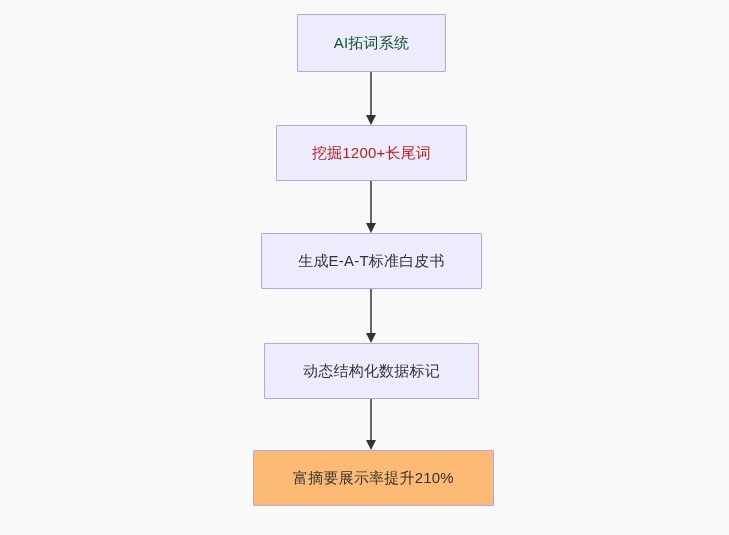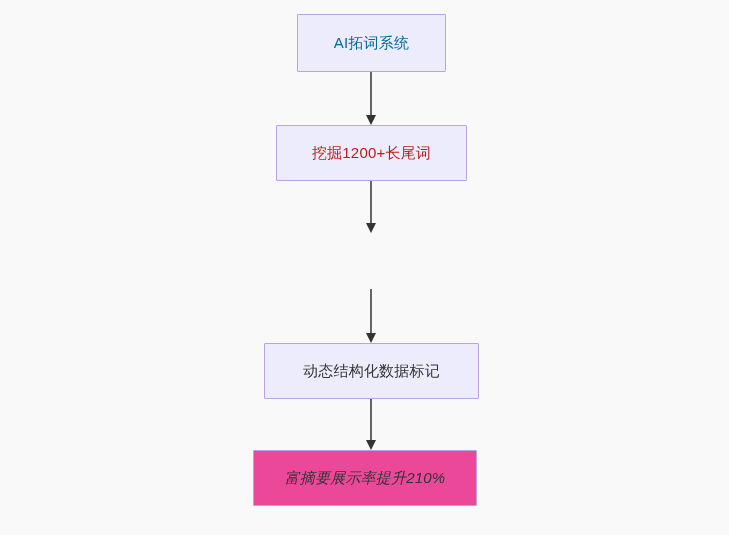--- a/index.html
+++ b/index.html
@@ -70,30 +70,33 @@
     </svg>
   </div>
 
   <div class="edge" style="left: 361px; top: 399px;">
     <svg width="20" height="60">
       <line class="edge-line" x1="10" y1="0" x2="10" y2="44" stroke="#666666" stroke-width="2"></line>
       <polygon class="edge-arrow" points="10,51 5,41 15,41" fill="#333333"></polygon>
     </svg>
   </div>
 
-  <div class="node" style="left: 297px; top: 14px; width: 149px; height: 58px; background: rgb(236, 236, 253); border-color: rgb(185, 163, 227); color: #0369a1;">
+  <div class="node" style="left: 297px; top: 14px; width: 149px; height: 58px; background: rgb(236, 236, 253); border-color: rgb(185, 163, 227); color: #14532d;">
     <span class="node-label">AI拓词系统</span>
   </div>
 
   <div class="node" style="left: 276px; top: 125px; width: 191px; height: 56px; background: rgb(236, 236, 253); border-color: rgb(185, 163, 227); color: #b91c1c;">
     <span class="node-label">挖掘1200+长尾词</span>
   </div>
 
+  <div class="node" style="left: 261px; top: 233px; width: 221px; height: 56px; background: rgb(236, 236, 253); border-color: rgb(185, 163, 227); color: rgb(51, 51, 51);">
+    <span class="node-label">生成E-A-T标准白皮书</span>
+  </div>
 
   <div class="node" style="left: 264px; top: 343px; width: 215px; height: 56px; background: rgb(236, 236, 253); border-color: rgb(185, 163, 227); color: rgb(51, 51, 51); font-family: Liberation Serif, serif;">
     <span class="node-label">动态结构化数据标记</span>
   </div>
 
-  <div class="node" style="left: 253px; top: 450px; width: 224px; height: 56px; background: #ec4899; border-color: rgb(185, 163, 227); color: rgb(51, 51, 51); font-style: italic;">
+  <div class="node" style="left: 253px; top: 450px; width: 241px; height: 56px; background: #fdba74; border-color: rgb(185, 163, 227); color: rgb(51, 51, 51);">
     <span class="node-label">富摘要展示率提升210%</span>
   </div>
 
 </div>
 
 </body></html>

